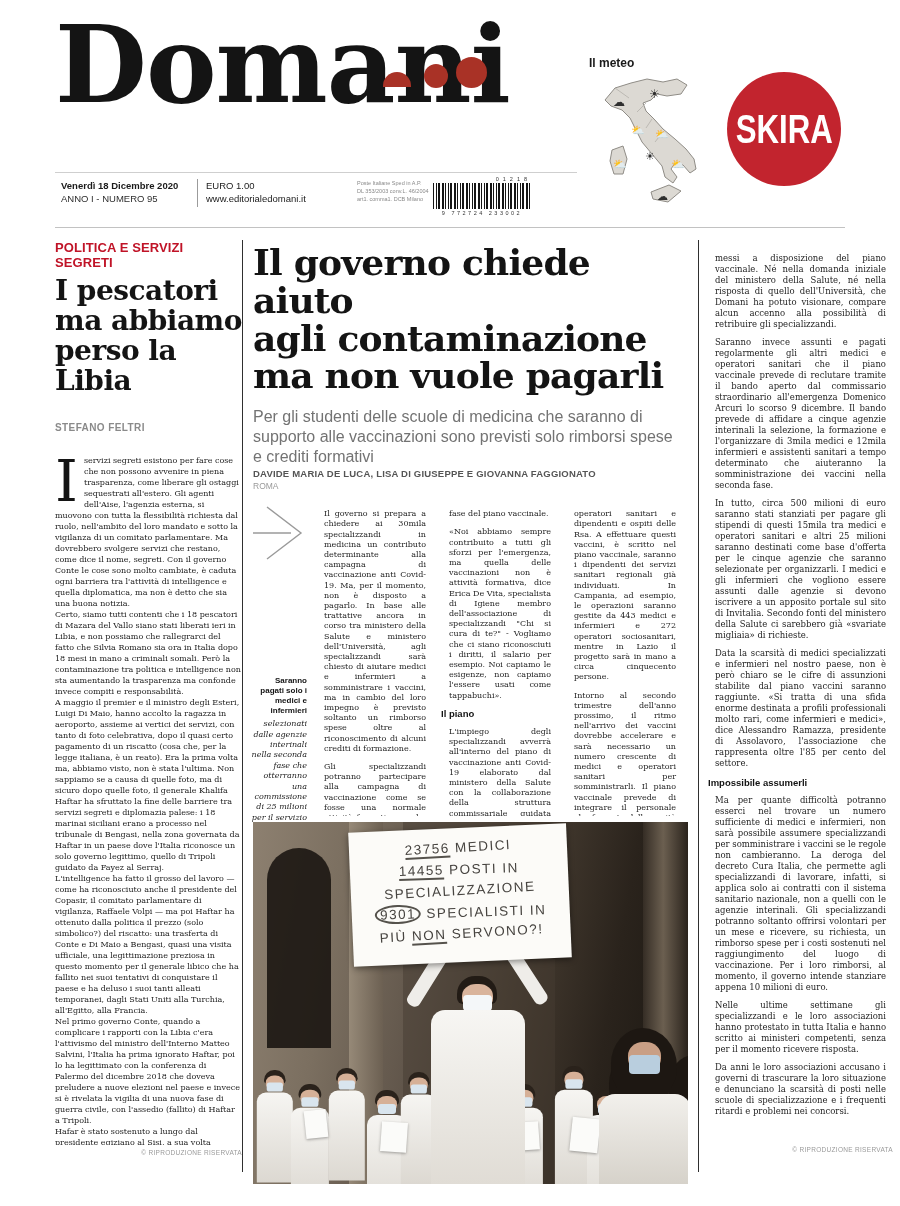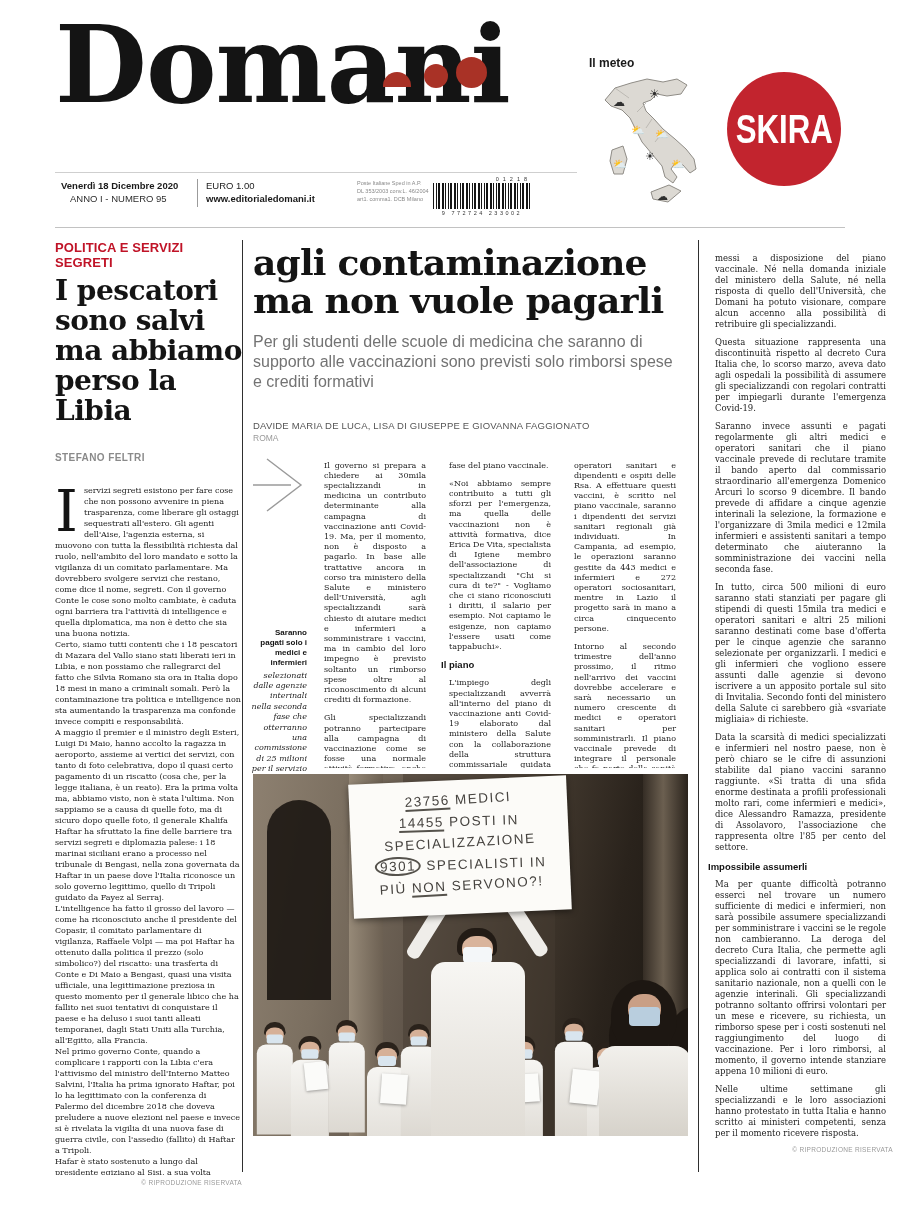--- a/index.html
+++ b/index.html
@@ -21,24 +21,24 @@
 
   .skira{position:absolute;left:672px;top:72px;width:114px;height:114px;border-radius:50%;
          background:#c2242e;display:flex;align-items:center;justify-content:center;}
   .skira span{color:#fff;font-weight:700;font-size:40px;letter-spacing:0px;
               transform:scaleX(.78);transform-origin:center;}
 
   .rule-top{position:absolute;left:0;top:172px;width:522px;height:1px;background:#cfcfcf;}
   .rule-bottom{position:absolute;left:0;top:227px;width:790px;height:1px;background:#c2c2c2;}
 
   .dl-date{position:absolute;left:6px;top:180px;font-size:9.5px;font-weight:700;}
-  .dl-issue{position:absolute;left:15px;top:193px;font-size:9.5px;color:#2e2e2e;}
+  .dl-issue{position:absolute;left:6px;top:193px;font-size:9.5px;color:#2e2e2e;}
   .dl-sep{position:absolute;left:142px;top:179px;width:1px;height:28px;background:#9b9b9b;}
   .dl-price{position:absolute;left:151px;top:180px;font-size:9.5px;color:#222;}
-  .dl-site{position:absolute;left:151px;top:193px;font-size:9.5px;font-weight:700;}
+  .dl-site{position:absolute;left:151px;top:193px;font-size:9.5px;font-weight:400;}
   .dl-postal{position:absolute;left:302px;top:180px;font-size:5.5px;line-height:1.45;color:#8a8a8a;}
   .barcode{position:absolute;left:378px;top:176px;width:98px;height:44px;}
   .bc-top{font-size:5.5px;letter-spacing:4px;text-align:right;color:#333;}
   .bc-stripes{margin-top:1px;height:26px;background:repeating-linear-gradient(90deg,
       #151515 0 1px,#fff 1px 3px,#151515 3px 4px,#fff 4px 5px,#151515 5px 7px,#fff 7px 9px,
       #151515 9px 11px,#fff 11px 12px);}
   .bc-bottom{font-size:5.5px;letter-spacing:2.5px;text-align:center;color:#333;margin-top:1px;}
 
   
   .content{position:absolute;left:55px;top:240px;width:838px;height:932px;display:flex;}
@@ -57,21 +57,21 @@
              font-size:8px;line-height:11px;color:#222;}
   .left-body p{margin:0;}
   .dropcap{float:left;font-family:"DejaVu Serif",serif;font-size:58px;line-height:46px;
            padding:3px 6px 0 0;color:#141414;}
   .copyline{text-align:right;font-size:6.5px;color:#9a9a9a;margin-top:4px;letter-spacing:0.3px;}
 
   
   .main-headline{margin-top:4px;font-family:"DejaVu Serif",serif;font-weight:700;
                  font-size:36px;line-height:1.05;letter-spacing:-0.8px;color:#141414;}
   .standfirst{margin-top:12px;font-size:16px;line-height:1.25;color:#737373;width:428px;}
-  .main-byline{margin-top:28px;font-size:9.5px;font-weight:400;color:#555;letter-spacing:0.2px;}
+  .main-byline{margin-top:1px;font-size:9.5px;font-weight:700;color:#555;letter-spacing:0.2px;}
   .main-dateline{margin-top:2px;font-size:8.5px;color:#9a9a9a;}
   .main-body{display:flex;margin-top:10px;height:315px;}
   .strip{width:56px;position:relative;flex:none;}
   .caption{position:absolute;top:175px;right:2px;width:56px;text-align:right;}
   .caption-bold{font-size:8px;font-weight:700;line-height:1.25;color:#141414;}
   .caption-italic{font-family:"DejaVu Serif",serif;font-style:italic;font-size:8px;
                   line-height:1.3;margin-top:3px;color:#222;}
   .caption-credit{font-size:6.5px;color:#9a9a9a;margin-top:3px;}
   .mcol{width:118px;margin-left:7px;flex:none;font-family:"DejaVu Serif",serif;font-size:8px;
         line-height:10.2px;text-align:justify;overflow:hidden;color:#1e1e1e;hyphens:auto;}
@@ -183,41 +183,41 @@
       <div class="bc-bottom">9 772724 233002</div>
     </div>
   </div>
 
   <div class="content">
 
     <div class="col-left">
       <div class="kicker">POLITICA E SERVIZI SEGRETI</div>
       <div class="left-headline">
         <div>I pescatori</div>
-        <div>sono salvi</div>
         <div>ma abbiamo</div>
         <div>perso la Libia</div>
       </div>
       <div class="left-byline">STEFANO FELTRI</div>
       <div class="left-body">
         <p><span class="dropcap">I</span><span>servizi segreti esistono per fare cose che non possono avvenire in piena trasparenza, come liberare gli ostaggi sequestrati all'estero. Gli agenti dell'Aise, l'agenzia esterna, si muovono con tutta la flessibilità richiesta dal ruolo, nell'ambito del loro mandato e sotto la vigilanza di un comitato parlamentare. Ma dovrebbero svolgere servizi che restano, come dice il nome, segreti. Con il governo Conte le cose sono molto cambiate, è caduta ogni barriera tra l'attività di intelligence e quella diplomatica, ma non è detto che sia una buona notizia.</span></p>
         <p>Certo, siamo tutti contenti che i 18 pescatori di Mazara del Vallo siano stati liberati ieri in Libia, e non possiamo che rallegrarci del fatto che Silvia Romano sia ora in Italia dopo 18 mesi in mano a criminali somali. Però la contaminazione tra politica e intelligence non sta aumentando la trasparenza ma confonde invece compiti e responsabilità.</p>
         <p>A maggio il premier e il ministro degli Esteri, Luigi Di Maio, hanno accolto la ragazza in aeroporto, assieme ai vertici dei servizi, con tanto di foto celebrativa, dopo il quasi certo pagamento di un riscatto (cosa che, per la legge italiana, è un reato). Era la prima volta ma, abbiamo visto, non è stata l'ultima. Non sappiamo se a causa di quelle foto, ma di sicuro dopo quelle foto, il generale Khalifa Haftar ha sfruttato la fine delle barriere tra servizi segreti e diplomazia palese: i 18 marinai siciliani erano a processo nel tribunale di Bengasi, nella zona governata da Haftar in un paese dove l'Italia riconosce un solo governo legittimo, quello di Tripoli guidato da Fayez al Serraj.</p>
         <p>L'intelligence ha fatto il grosso del lavoro — come ha riconosciuto anche il presidente del Copasir, il comitato parlamentare di vigilanza, Raffaele Volpi — ma poi Haftar ha ottenuto dalla politica il prezzo (solo simbolico?) del riscatto: una trasferta di Conte e Di Maio a Bengasi, quasi una visita ufficiale, una legittimazione preziosa in questo momento per il generale libico che ha fallito nei suoi tentativi di conquistare il paese e ha deluso i suoi tanti alleati temporanei, dagli Stati Uniti alla Turchia, all'Egitto, alla Francia.</p>
         <p>Nel primo governo Conte, quando a complicare i rapporti con la Libia c'era l'attivismo del ministro dell'Interno Matteo Salvini, l'Italia ha prima ignorato Haftar, poi lo ha legittimato con la conferenza di Palermo del dicembre 2018 che doveva preludere a nuove elezioni nel paese e invece si è rivelata la vigilia di una nuova fase di guerra civile, con l'assedio (fallito) di Haftar a Tripoli.</p>
         <p>Hafar è stato sostenuto a lungo dal presidente egiziano al Sisi, a sua volta ricevuto con tutti gli onori dal presidente francese Emmanuel Macron mentre la procura di Roma chiedeva il processo per gli uomini del suo intelligence accusati dell'omicidio di Giulio Regeni. Un'altra vicenda nella quale troppi piani si sono sovrapposti, con la politica incapace di trovare una soluzione giusta per difendere la memoria del giovane ricercatore ed efficace nel gestire i rapporti con i responsabili, egiziani e non solo, della sua morte.</p>
 
       </div>
       <div class="copyline">© RIPRODUZIONE RISERVATA</div>
     </div>
 
     <div class="vdiv"></div>
 
     <div class="col-main">
       <div class="main-headline">
+        <div>Il governo chiede aiuto</div>
         <div>agli contaminazione</div>
         <div>ma non vuole pagarli</div>
       </div>
       <div class="standfirst">Per gli studenti delle scuole di medicina che saranno di supporto alle vaccinazioni sono previsti solo rimborsi spese e crediti formativi</div>
       <div class="main-byline">DAVIDE MARIA DE LUCA, LISA DI GIUSEPPE E GIOVANNA FAGGIONATO</div>
       <div class="main-dateline">ROMA</div>
 
       <div class="main-body">
         <div class="strip">
           <svg width="54" height="62" viewBox="0 0 54 62">
@@ -333,21 +333,20 @@
           <div class="rw-body"></div>
         </div>
       </div>
     </div>
 
     <div class="vdiv"></div>
 
     <div class="col-right">
       <div class="right-body">
         <p>messi a disposizione del piano vaccinale. Né nella domanda iniziale del ministero della Salute, né nella risposta di quello dell'Università, che Domani ha potuto visionare, compare alcun accenno alla possibilità di retribuire gli specializzandi.</p>
-        <p>Questa situazione rappresenta una discontinuità rispetto al decreto Cura Italia che, lo scorso marzo, aveva dato agli ospedali la possibilità di assumere gli specializzandi con regolari contratti per impiegarli durante l'emergenza Covid-19.</p>
         <p>Saranno invece assunti e pagati regolarmente gli altri medici e operatori sanitari che il piano vaccinale prevede di reclutare tramite il bando aperto dal commissario straordinario all'emergenza Domenico Arcuri lo scorso 9 dicembre. Il bando prevede di affidare a cinque agenzie interinali la selezione, la formazione e l'organizzare di 3mila medici e 12mila infermieri e assistenti sanitari a tempo determinato che aiuteranno la somministrazione dei vaccini nella seconda fase.</p>
         <p>In tutto, circa 500 milioni di euro saranno stati stanziati per pagare gli stipendi di questi 15mila tra medici e operatori sanitari e altri 25 milioni saranno destinati come base d'offerta per le cinque agenzie che saranno selezionate per organizzarli. I medici e gli infermieri che vogliono essere assunti dalle agenzie si devono iscrivere a un apposito portale sul sito di Invitalia. Secondo fonti del ministero della Salute ci sarebbero già «svariate migliaia» di richieste.</p>
         <p>Data la scarsità di medici specializzati e infermieri nel nostro paese, non è però chiaro se le cifre di assunzioni stabilite dal piano vaccini saranno raggiunte. «Si tratta di una sfida enorme destinata a profili professionali molto rari, come infermieri e medici», dice Alessandro Ramazza, presidente di Assolavoro, l'associazione che rappresenta oltre l'85 per cento del settore.</p>
         <div class="subhead">Impossibile assumerli</div>
         <p>Ma per quante difficoltà potranno esserci nel trovare un numero sufficiente di medici e infermieri, non sarà possibile assumere specializzandi per somministrare i vaccini se le regole non cambieranno. La deroga del decreto Cura Italia, che permette agli specializzandi di lavorare, infatti, si applica solo ai contratti con il sistema sanitario nazionale, non a quelli con le agenzie interinali. Gli specializzandi potranno soltanto offrirsi volontari per un mese e ricevere, su richiesta, un rimborso spese per i costi sostenuti nel raggiungimento del luogo di vaccinazione. Per i loro rimborsi, al momento, il governo intende stanziare appena 10 milioni di euro.</p>
         <p>Nelle ultime settimane gli specializzandi e le loro associazioni hanno protestato in tutta Italia e hanno scritto ai ministeri competenti, senza per il momento ricevere risposta.</p>
         <p>Da anni le loro associazioni accusano i governi di trascurare la loro situazione e denunciano la scarsità di posti nelle scuole di specializzazione e i frequenti ritardi e problemi nei concorsi.</p>
       </div>
       <div class="copyline">© RIPRODUZIONE RISERVATA</div>
     </div>

